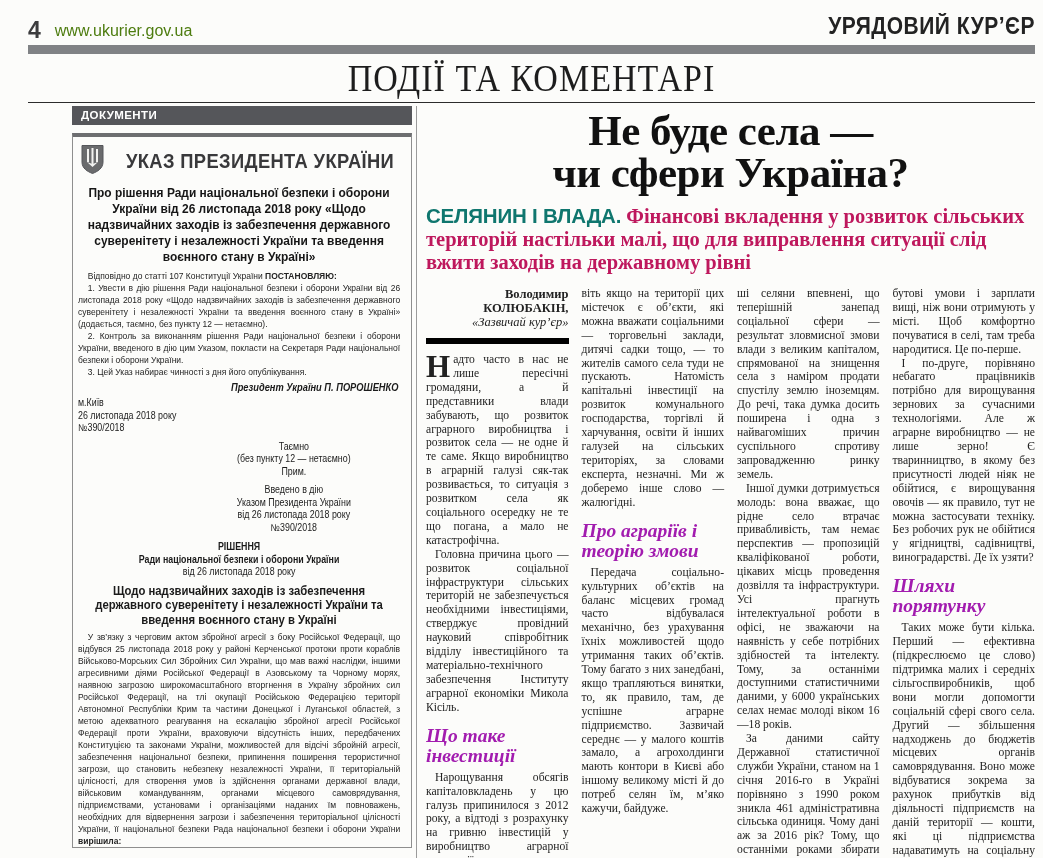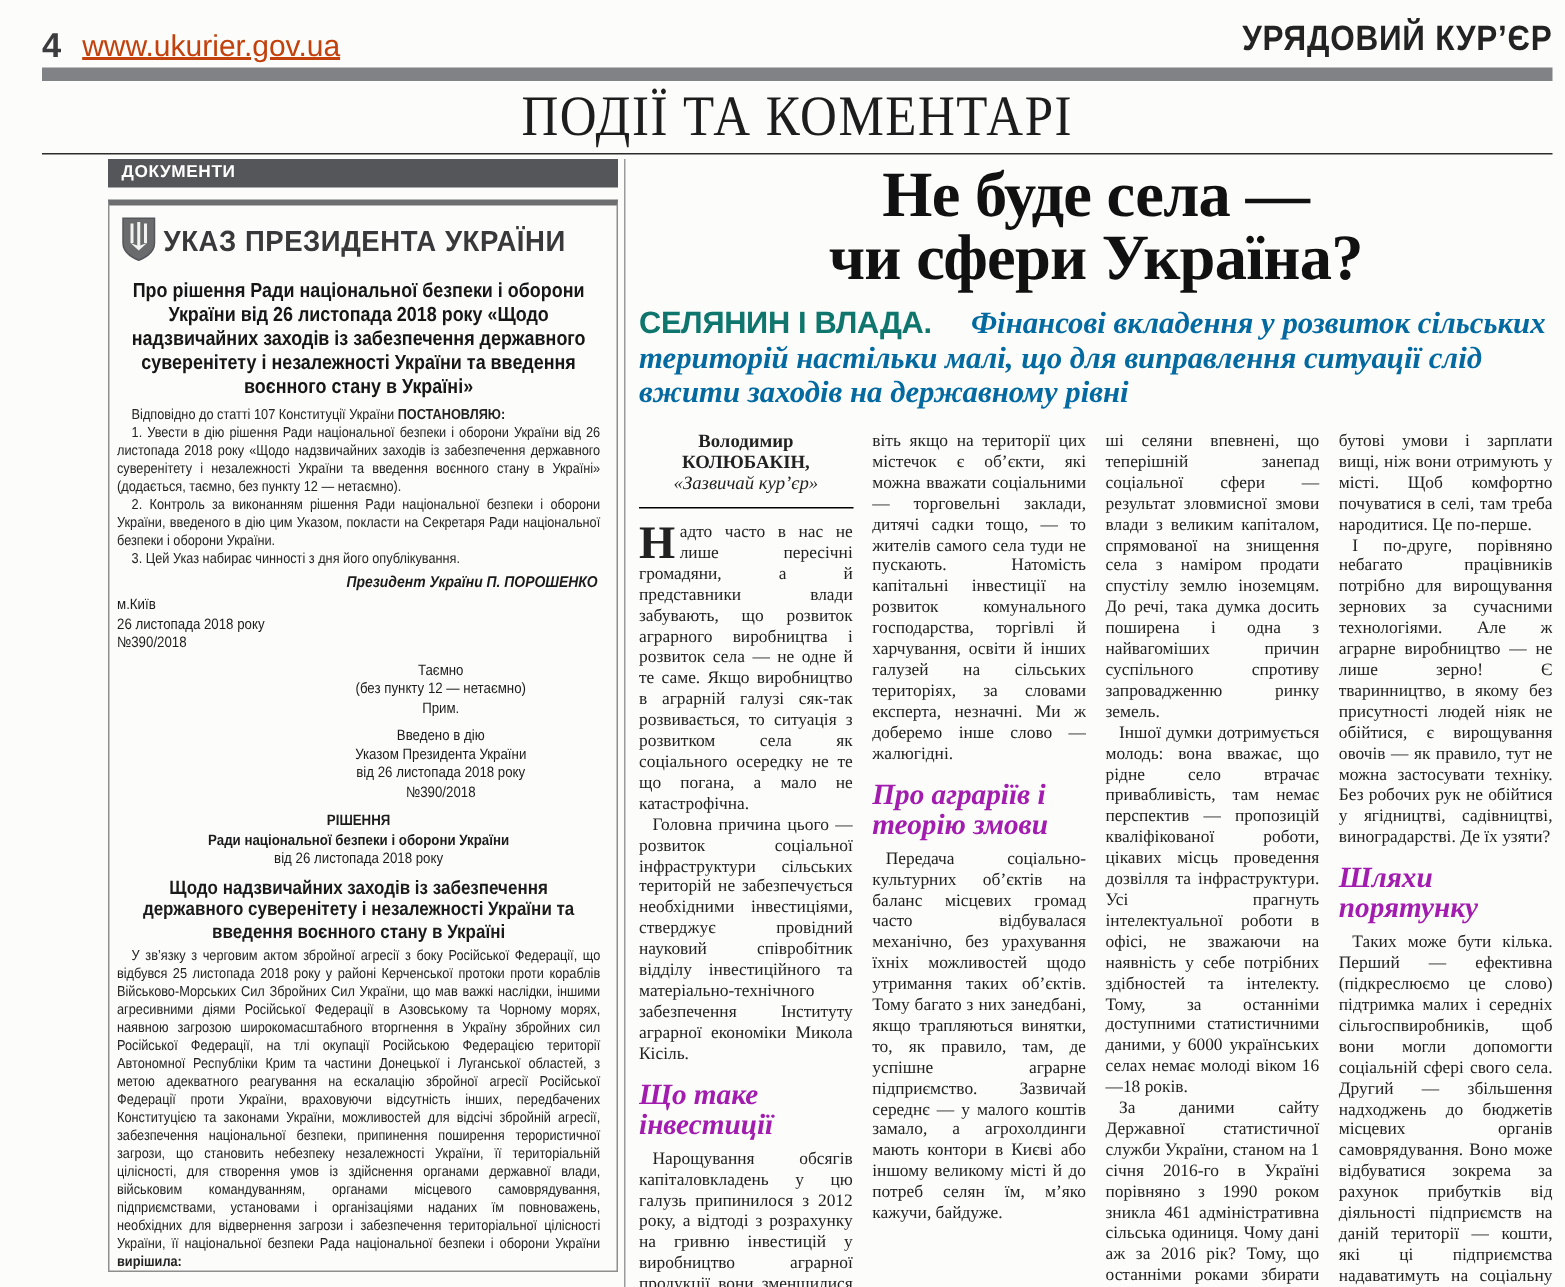--- a/index.html
+++ b/index.html
@@ -6,59 +6,59 @@
   body{
     width:1043px;height:858px;overflow:hidden;position:relative;
     background:#fcfcfa;color:#1b1b1b;
     font-family:"Liberation Sans",sans-serif;
   }
   .page{padding:0 8px 0 28px;}
   
   .top-header{display:flex;align-items:flex-end;justify-content:space-between;padding-top:16px;}
   .th-left{display:flex;align-items:flex-end;gap:14px;}
   .page-num{font-size:23px;font-weight:bold;line-height:20px;color:#3c3c3e;}
-  .site-url{font-size:20px;color:#c2410c;line-height:18px;text-decoration:underline;}
+  .site-url{font-size:16px;color:#4d7c0f;line-height:18px;}
   .masthead{font-size:21px;font-weight:bold;letter-spacing:.5px;color:#232323;transform:scaleY(1.12);transform-origin:bottom right;}
   .gray-bar{height:9px;background:#808285;margin-top:5px;}
   
   .section-title{
     text-align:center;font-family:"Liberation Serif",serif;font-size:34px;color:#1d1d1d;
     letter-spacing:1px;margin:6px 0 4px;transform:scaleY(1.12);transform-origin:center;
   }
   .black-rule{border-bottom:1.6px solid #2c2c2c;}
   
   .content{display:flex;align-items:stretch;margin-top:3px;height:752px;}
   .doc-col{width:340px;flex:none;position:relative;margin-left:44px;}
   .v-divider{width:1px;background:#9b9b9b;flex:none;margin:0 3px 0 4px;}
   .article{flex:1;min-width:0;padding-left:6px;}
   
   .doc-label{background:#55565a;color:#fff;font-weight:bold;font-size:11.5px;letter-spacing:.4px;padding:3px 9px 4px;}
   .doc-box{margin-top:8px;border:1px solid #8e8e8e;border-top:4px solid #6d6e70;padding:4px 5px 0;overflow:hidden;height:706px;}
-  .doc-head{display:flex;align-items:center;gap:4px;padding:3px 2px 4px;}
+  .doc-head{display:flex;align-items:center;gap:21px;padding:3px 2px 4px;}
   .doc-head-title{font-size:19.5px;font-weight:600;letter-spacing:.4px;color:#39393b;white-space:nowrap;transform:scaleX(.94);transform-origin:0 50%;}
   .emblem{flex:none;}
   .doc-condensed{width:364px;transform:scaleX(0.885);transform-origin:0 0;}
   .doc-title{font-weight:bold;font-size:13.5px;line-height:16px;text-align:center;margin:3px 6px 5px;color:#161616;}
   .doc-p{font-size:9.6px;line-height:12px;text-align:justify;text-indent:11px;margin:0;color:#242424;}
   .sig{font-size:10.5px;font-weight:bold;font-style:italic;text-align:right;margin:3px 2px 2px;}
   .meta{font-size:10px;line-height:12.5px;margin:4px 0 2px;}
   .side-block{font-size:10px;line-height:12.5px;text-align:center;width:62%;margin:6px 0 0 36%;}
   .dec-head{text-align:center;font-size:10px;line-height:12.5px;margin-top:7px;}
   .dec-head .b{font-weight:bold;}
   .dec-title{font-weight:bold;font-size:12.8px;line-height:14.5px;text-align:center;margin:5px 4px 4px;}
   
   .headline{font-family:"Liberation Serif",serif;font-weight:bold;font-size:43px;line-height:.97;letter-spacing:-.5px;color:#111;margin:4px 0 12px;text-align:center;}
   .kicker-block{font-size:20.5px;line-height:1.1;max-width:665px;margin-bottom:14px;font-family:"Liberation Serif",serif;}
   .kicker{font-weight:bold;font-style:normal;color:#0f766e;font-family:"Liberation Sans",sans-serif;letter-spacing:-.2px;}
-  .lede{font-style:italic;font-weight:bold;color:#0369a1;margin-left:21px;}
+  .lede{font-weight:bold;color:#be185d;}
   .cols{display:flex;gap:13px;overflow:hidden;}
   .col{flex:1;min-width:0;font-family:"Liberation Serif",serif;font-size:11.6px;line-height:13.9px;text-align:justify;color:#222;}
   .col p{margin:0;text-indent:9px;}
   .col p.noindent{text-indent:0;}
-  .byline{text-align:center;font-size:12.5px;line-height:14px;border-bottom:1px solid #000000;padding-bottom:9px;margin-bottom:9px;}
+  .byline{text-align:right;font-size:12.5px;line-height:14px;border-bottom:6px solid #000000;padding-bottom:9px;margin-bottom:9px;}
   .byline .bname{font-weight:bold;}
   .byline .bsrc{font-style:italic;}
   .subhead{font-style:italic;font-weight:bold;font-size:19.5px;line-height:1.03;margin:11px 0 5px;text-align:left;color:#a21caf;}
   .dropcap{float:left;font-weight:bold;font-size:31px;line-height:25px;padding:1px 3px 0 0;}
 </style>
 </head>
 <body>
 
 <div class="page">
 

